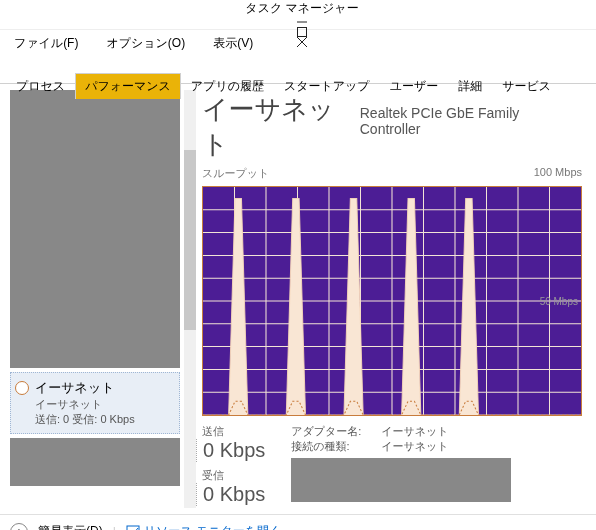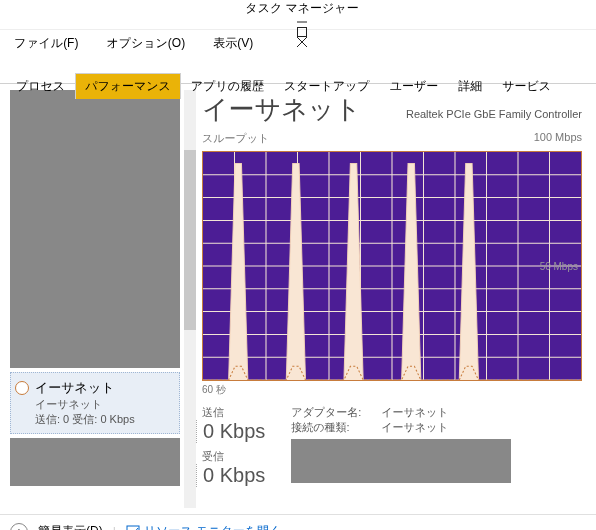--- a/index.html
+++ b/index.html
@@ -22,21 +22,21 @@
 .side-ico { width: 14px; height: 14px; border: 1.5px solid #c87c3c; border-radius: 50%; margin-top: 2px; background: #fff; }
 .side-item .st1 { font-size: 13px; }
 .side-item .st2 { font-size: 11px; color: #555; }
 .side-small { width: 170px; height: 48px; background: #888; }
 .scrollcol { width: 12px; display: flex; flex-direction: column; }
 .scrolltrack { flex: 1; background: #f0f0f0; display: flex; align-items: flex-start; }
 .scrollthumb { width: 12px; height: 180px; background: #c8c8c8; margin-top: 60px; }
 .main { flex: 1; padding: 8px 14px 4px 10px; }
 .mhead { display: flex; align-items: baseline; justify-content: space-between; margin-bottom: 4px; }
 .mhead h1 { font-size: 26px; font-weight: normal; color: #444; }
-.mhead .sub { font-size: 11px; color: #555; }
+.mhead .sub { font-size: 14px; color: #555; }
 .axisrow { display: flex; justify-content: space-between; font-size: 11px; color: #777; margin-bottom: 5px; }
 .chartbox { position: relative; height: 230px; border: 1px solid #c87c3c; background: #4c1d95; }
 .chartbox svg { width: 100%; height: 100%; display: block; }
 .ylab { position: absolute; right: 3px; top: 48%; font-size: 10px; color: #999; }
 .xaxis { font-size: 10px; color: #777; margin-top: 2px; }
 .stats { margin-top: 8px; display: flex; gap: 26px; }
 .statcol .lab { font-size: 11px; color: #666; }
 .statcol .val { font-size: 20px; color: #555; border-left: 1px dotted #aaa; padding-left: 6px; margin-left: -6px; }
 .kv { font-size: 11px; color: #555; }
 .kv .k { display: inline-block; width: 90px; }
@@ -142,21 +142,20 @@
           <line x1="240" y1="0" x2="240" y2="230" stroke="#f3e4d6" stroke-width="1"></line>
           <line x1="270" y1="0" x2="270" y2="230" stroke="#f3e4d6" stroke-width="1"></line>
           <line x1="300" y1="0" x2="300" y2="230" stroke="#f3e4d6" stroke-width="1"></line>
           <line x1="330" y1="0" x2="330" y2="230" stroke="#f3e4d6" stroke-width="1"></line>
           <polygon points="0,230 0,230 6.101694915254237,230 12.203389830508474,230 18.305084745762713,230 24.406779661016948,230 30.508474576271187,11.5 36.610169491525426,11.5 42.71186440677966,230 48.813559322033896,230 54.91525423728814,230 61.016949152542374,230 67.11864406779661,230 73.22033898305085,230 79.32203389830508,230 85.42372881355932,11.5 91.52542372881356,11.5 97.62711864406779,230 103.72881355932203,230 109.83050847457628,230 115.9322033898305,230 122.03389830508475,230 128.135593220339,230 134.23728813559322,230 140.33898305084745,11.5 146.4406779661017,11.5 152.54237288135593,230 158.64406779661016,230 164.74576271186442,230 170.84745762711864,230 176.94915254237287,230 183.05084745762713,230 189.15254237288136,230 195.25423728813558,11.5 201.35593220338984,11.5 207.45762711864407,230 213.5593220338983,230 219.66101694915255,230 225.76271186440678,230 231.864406779661,230 237.96610169491527,230 244.0677966101695,230 250.16949152542372,11.5 256.271186440678,11.5 262.3728813559322,230 268.47457627118644,230 274.5762711864407,230 280.6779661016949,230 286.77966101694915,230 292.8813559322034,230 298.9830508474576,230 305.08474576271186,230 311.1864406779661,230 317.2881355932203,230 323.3898305084746,230 329.49152542372883,230 335.59322033898303,230 341.6949152542373,230 347.79661016949154,230 353.89830508474574,230 360,230 360,230" fill="#f9e6d4" stroke="none"></polygon>
           <polyline points="0,230 6.101694915254237,230 12.203389830508474,230 18.305084745762713,230 24.406779661016948,230 30.508474576271187,11.5 36.610169491525426,11.5 42.71186440677966,230 48.813559322033896,230 54.91525423728814,230 61.016949152542374,230 67.11864406779661,230 73.22033898305085,230 79.32203389830508,230 85.42372881355932,11.5 91.52542372881356,11.5 97.62711864406779,230 103.72881355932203,230 109.83050847457628,230 115.9322033898305,230 122.03389830508475,230 128.135593220339,230 134.23728813559322,230 140.33898305084745,11.5 146.4406779661017,11.5 152.54237288135593,230 158.64406779661016,230 164.74576271186442,230 170.84745762711864,230 176.94915254237287,230 183.05084745762713,230 189.15254237288136,230 195.25423728813558,11.5 201.35593220338984,11.5 207.45762711864407,230 213.5593220338983,230 219.66101694915255,230 225.76271186440678,230 231.864406779661,230 237.96610169491527,230 244.0677966101695,230 250.16949152542372,11.5 256.271186440678,11.5 262.3728813559322,230 268.47457627118644,230 274.5762711864407,230 280.6779661016949,230 286.77966101694915,230 292.8813559322034,230 298.9830508474576,230 305.08474576271186,230 311.1864406779661,230 317.2881355932203,230 323.3898305084746,230 329.49152542372883,230 335.59322033898303,230 341.6949152542373,230 347.79661016949154,230 353.89830508474574,230 360,230 " fill="none" stroke="#f6d6b8" stroke-width="1" opacity="0.9"></polyline>
           <polyline points="0,230 6.101694915254237,230 12.203389830508474,230 18.305084745762713,230 24.406779661016948,230 30.508474576271187,216.2 36.610169491525426,216.2 42.71186440677966,230 48.813559322033896,230 54.91525423728814,230 61.016949152542374,230 67.11864406779661,230 73.22033898305085,230 79.32203389830508,230 85.42372881355932,216.2 91.52542372881356,216.2 97.62711864406779,230 103.72881355932203,230 109.83050847457628,230 115.9322033898305,230 122.03389830508475,230 128.135593220339,230 134.23728813559322,230 140.33898305084745,216.2 146.4406779661017,216.2 152.54237288135593,230 158.64406779661016,230 164.74576271186442,230 170.84745762711864,230 176.94915254237287,230 183.05084745762713,230 189.15254237288136,230 195.25423728813558,216.2 201.35593220338984,216.2 207.45762711864407,230 213.5593220338983,230 219.66101694915255,230 225.76271186440678,230 231.864406779661,230 237.96610169491527,230 244.0677966101695,230 250.16949152542372,216.2 256.271186440678,216.2 262.3728813559322,230 268.47457627118644,230 274.5762711864407,230 280.6779661016949,230 286.77966101694915,230 292.8813559322034,230 298.9830508474576,230 305.08474576271186,230 311.1864406779661,230 317.2881355932203,230 323.3898305084746,230 329.49152542372883,230 335.59322033898303,230 341.6949152542373,230 347.79661016949154,230 353.89830508474574,230 360,230 " fill="none" stroke="#c87c3c" stroke-width="1" opacity="1" stroke-dasharray="2,2"></polyline>
         </svg>
       <div class="ylab">50 Mbps</div>
     </div>
-    <div class="xaxis">60 秒</div>
 
     <div class="stats">
       <div>
         <div class="statcol">
           <div class="lab">送信</div>
           <div class="val">0 Kbps</div>
         </div>
         <div class="statcol" style="margin-top:6px">
           <div class="lab">受信</div>
           <div class="val">0 Kbps</div>

